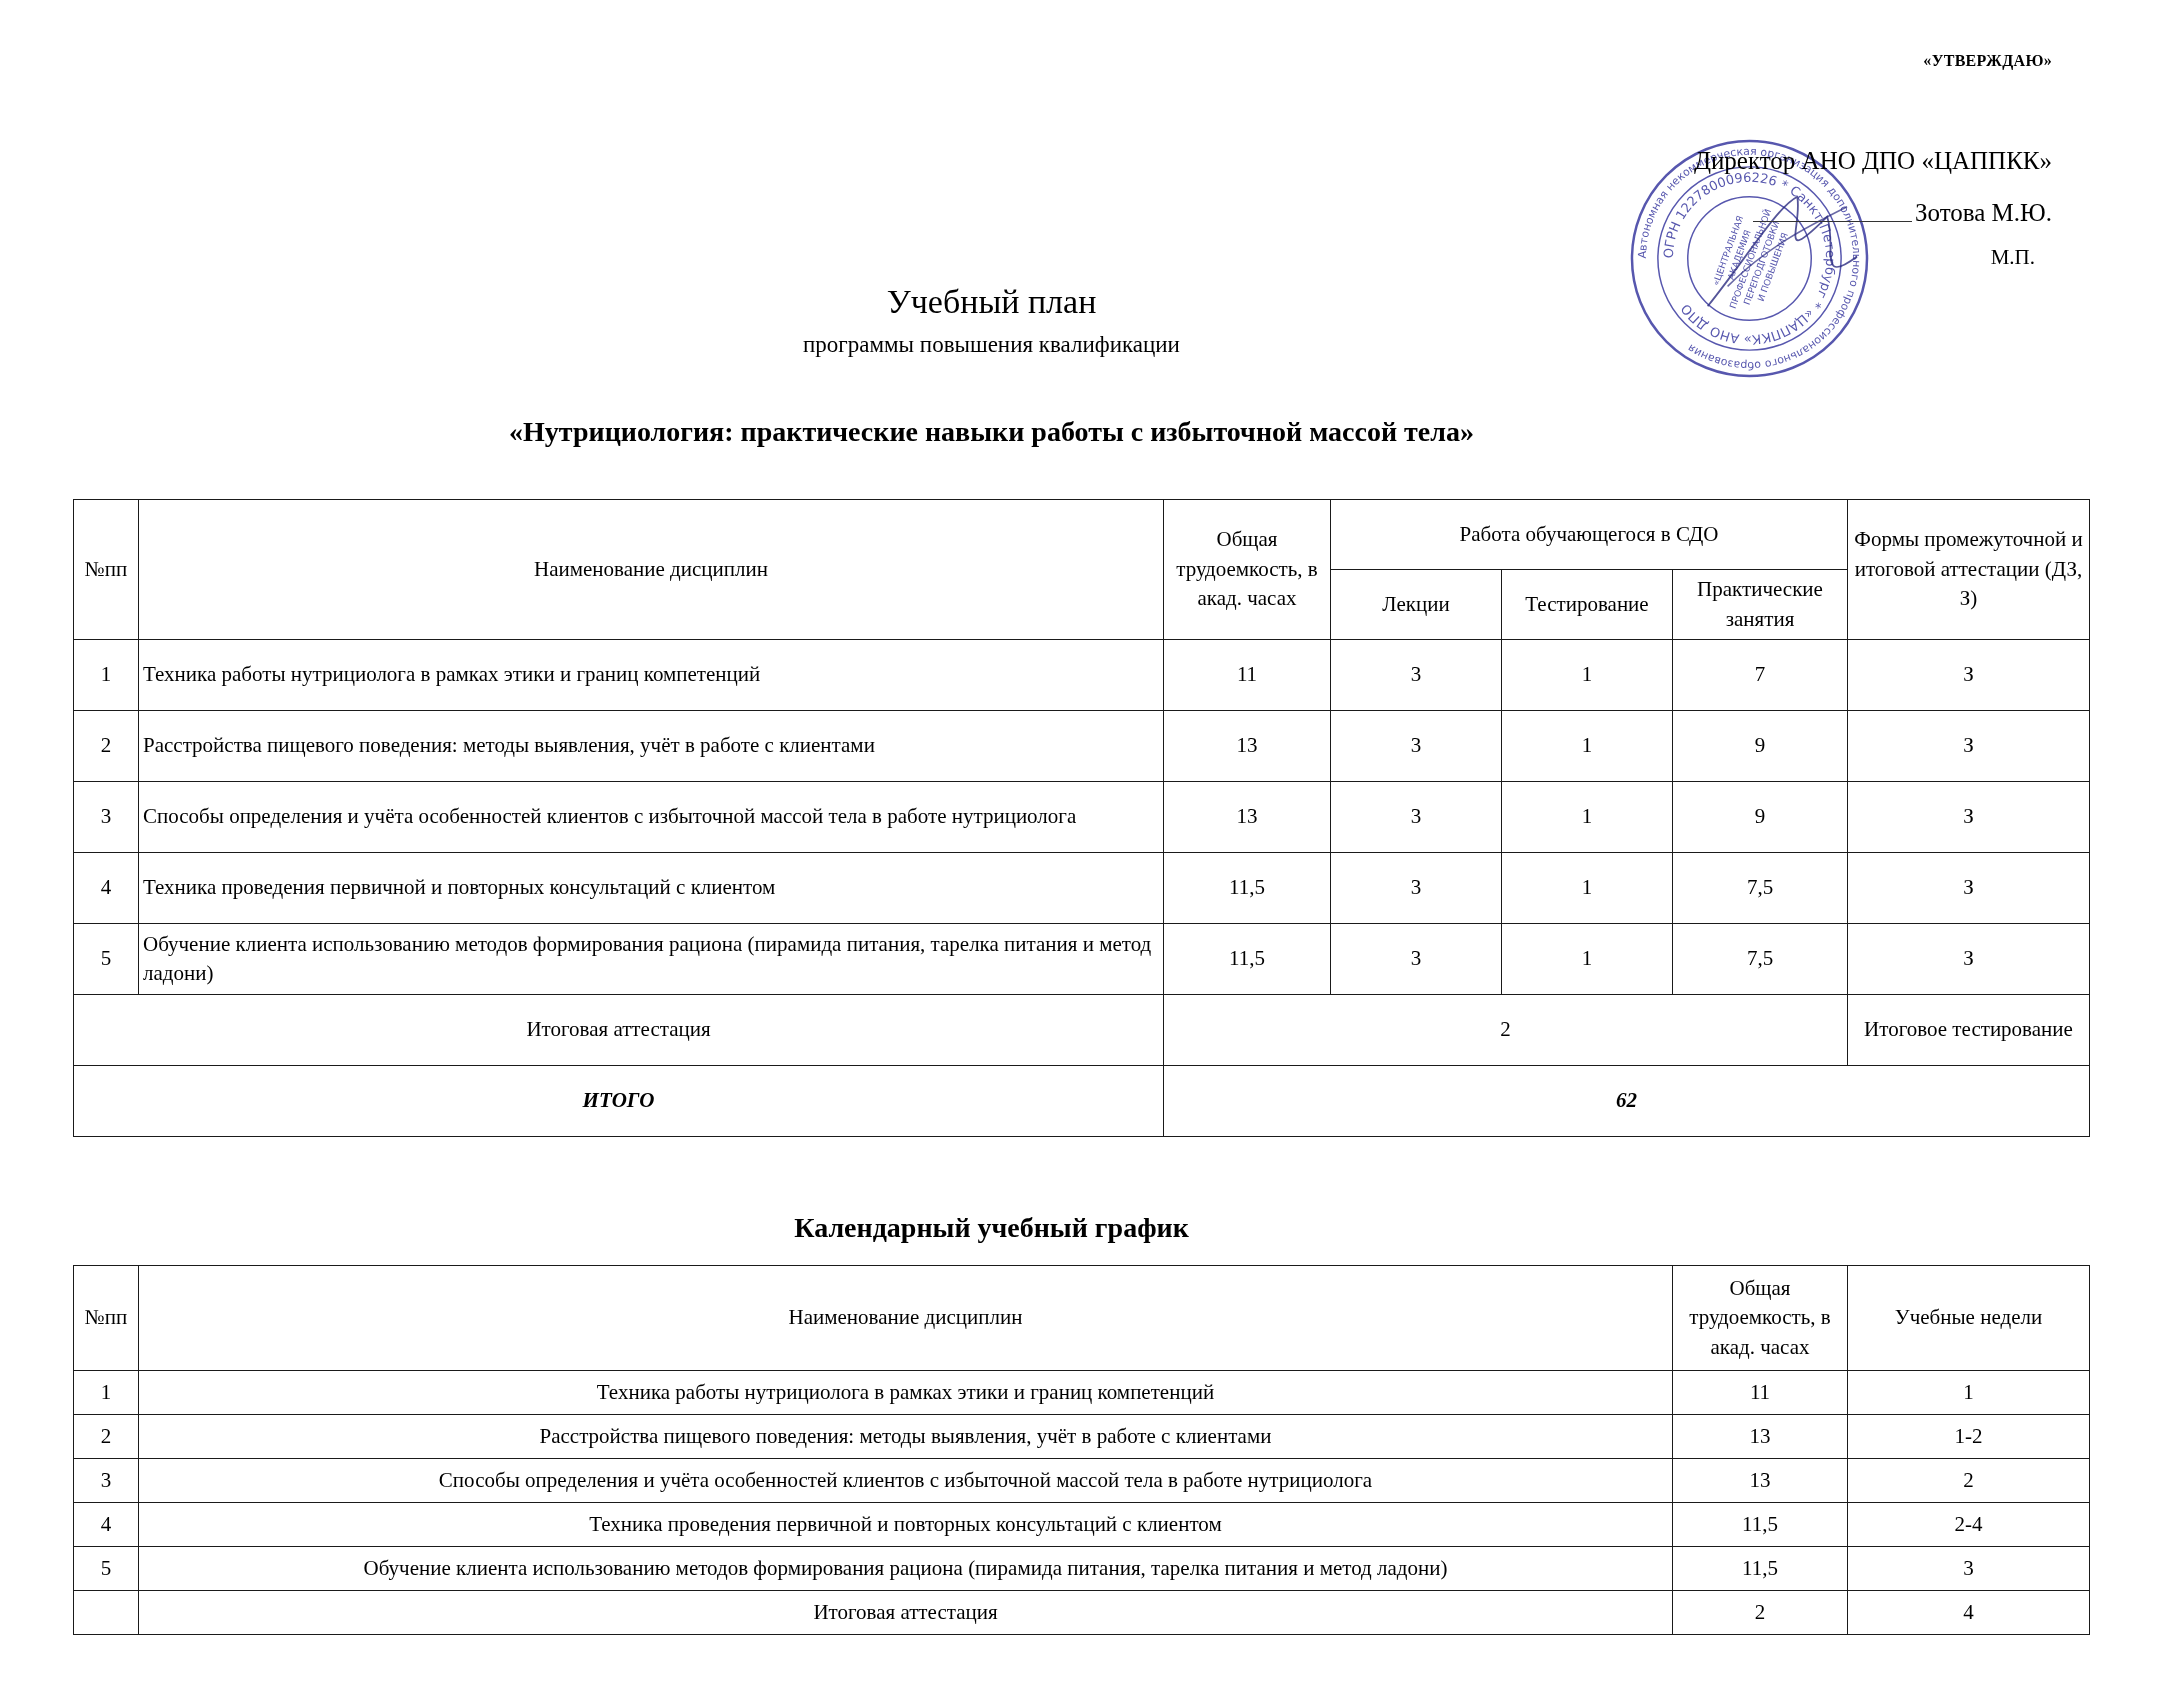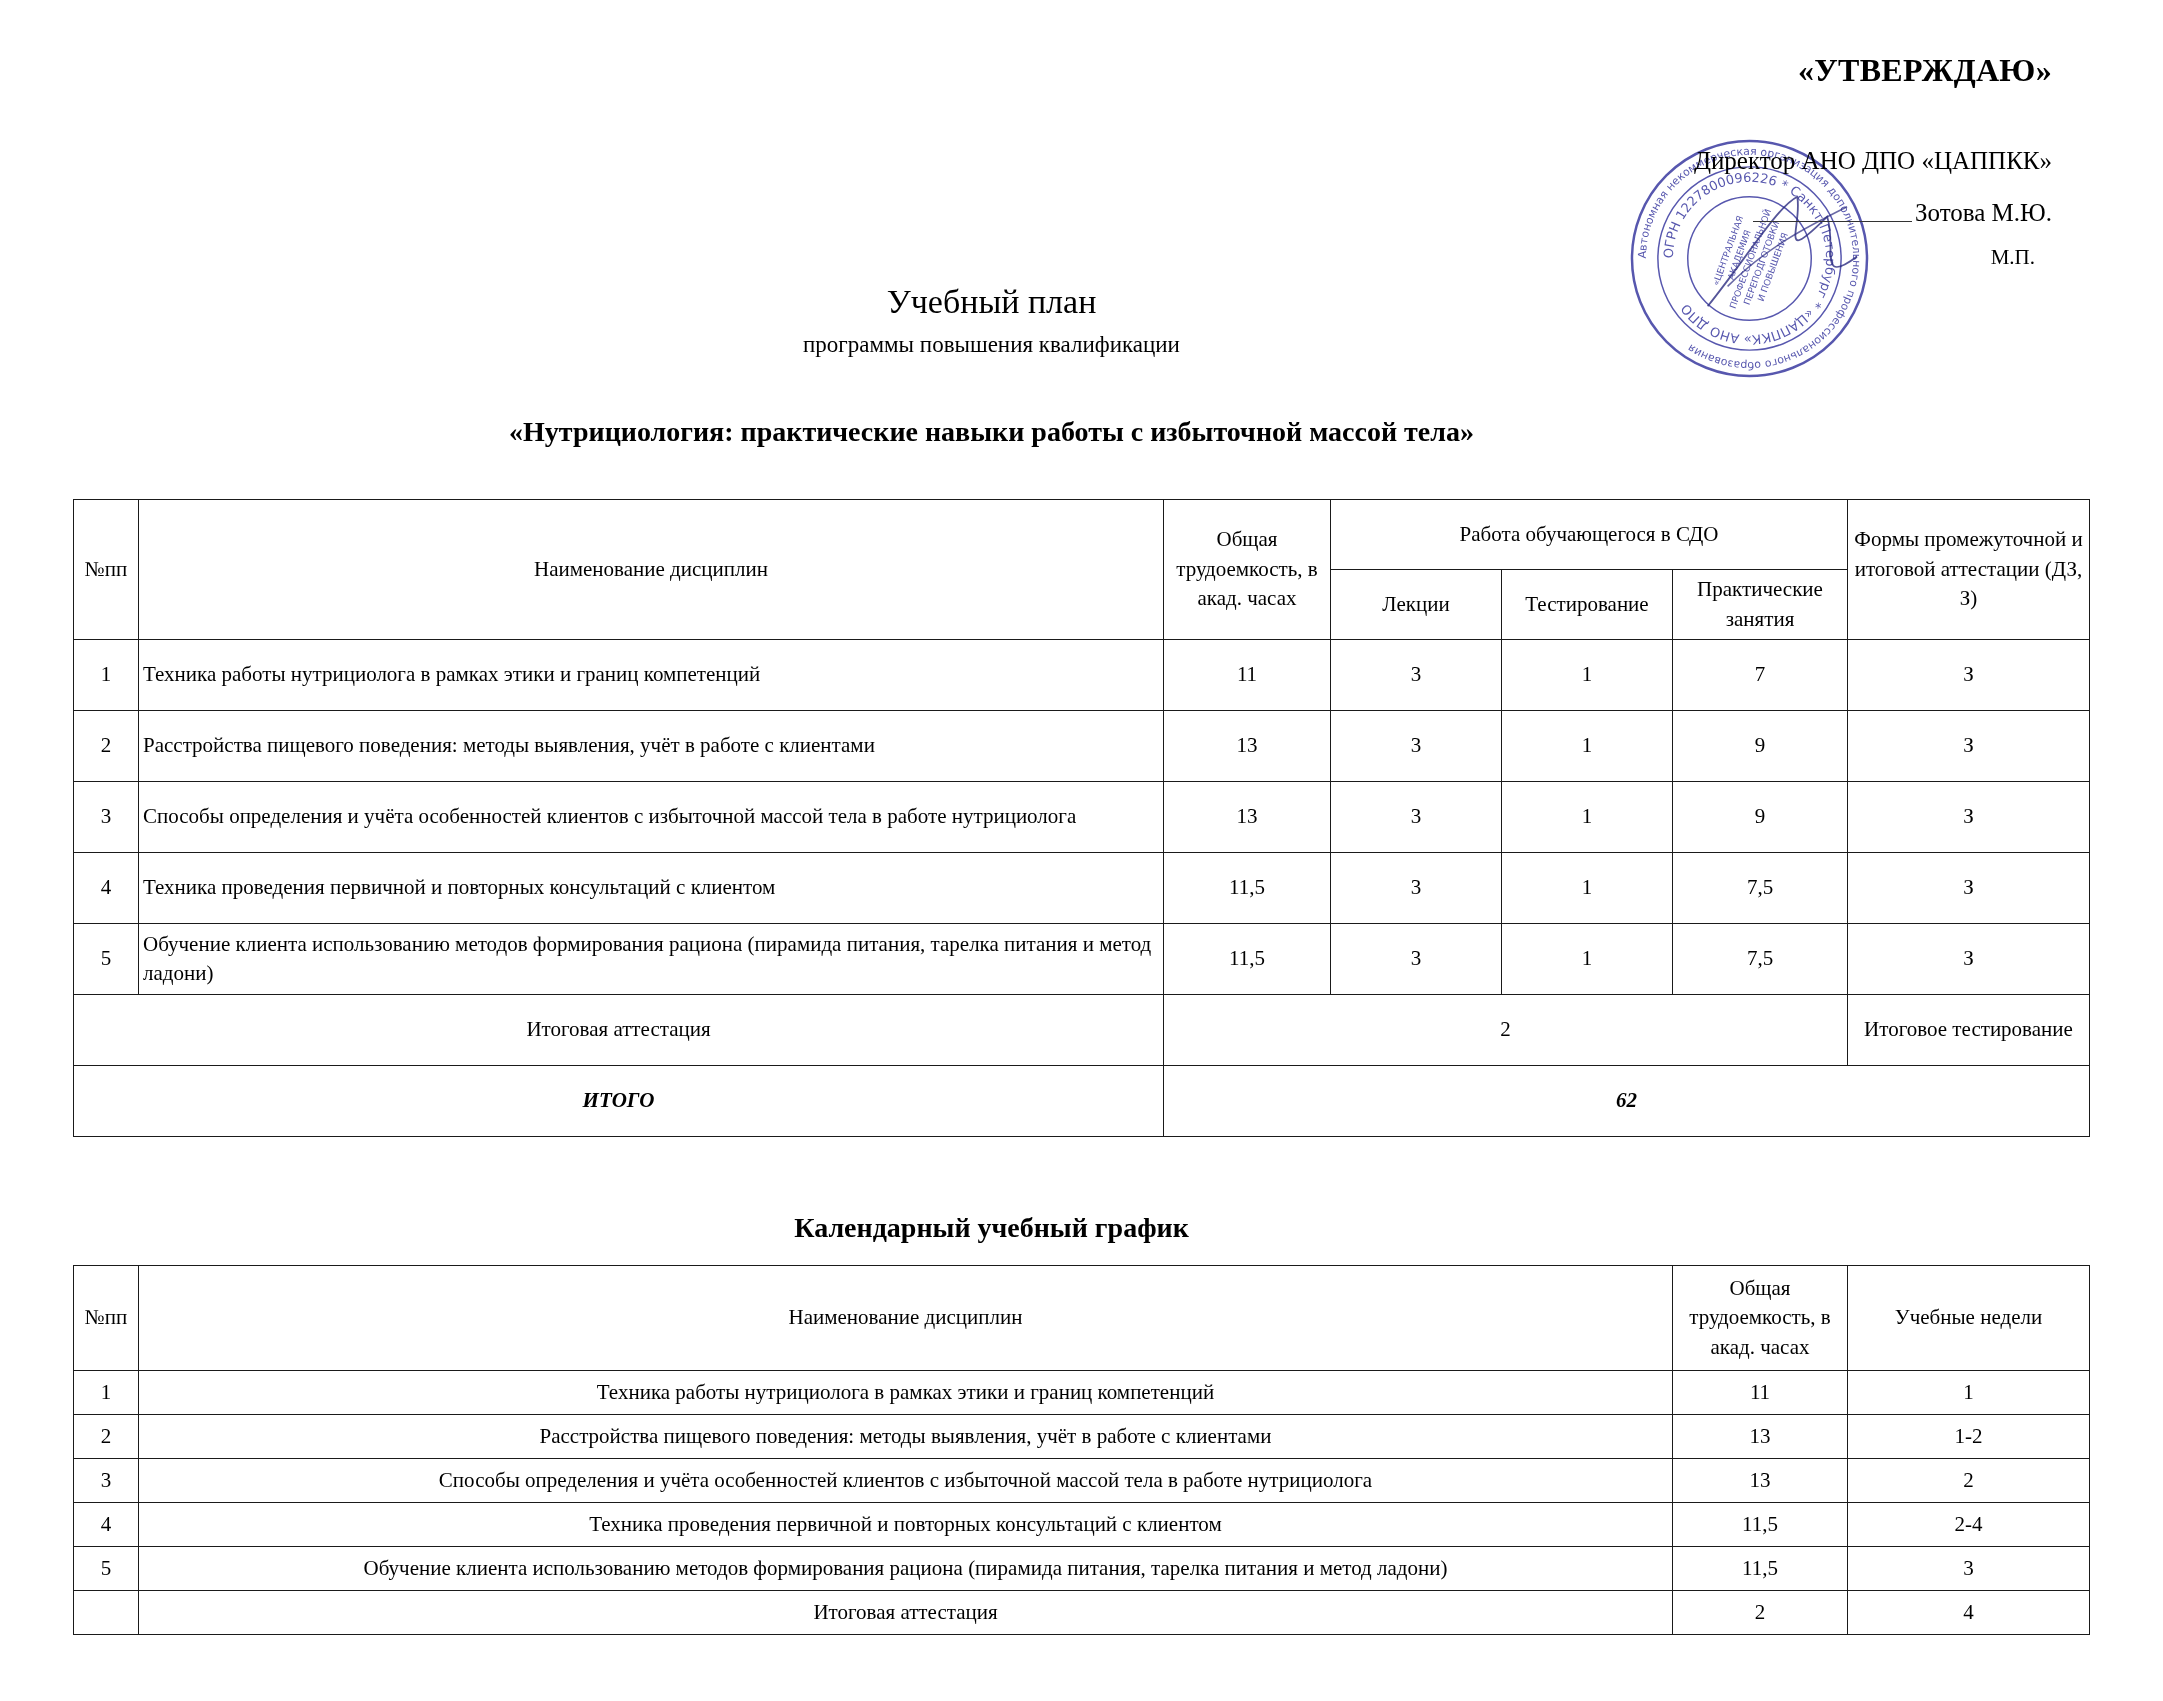--- a/index.html
+++ b/index.html
@@ -1,19 +1,19 @@
 <!DOCTYPE html>
 <html><head>
   <meta charset="utf-8">
   <style>
     * { box-sizing: border-box; margin: 0; padding: 0; }
     html, body { width: 2163px; height: 1701px; background: #ffffff; overflow: hidden; }
     body { position: relative; font-family: "Liberation Serif", "DejaVu Serif", serif; color: #000; }
 
-    .approve { position: absolute; right: 111px; top: 52px; font-size: 32px; font-weight: bold; letter-spacing: 0.3px; }
+    .approve { position: absolute; right: 111px; top: 52px; font-size: 16px; font-weight: bold; letter-spacing: 0.3px; }
     .dir-line { position: absolute; right: 111px; top: 147px; font-size: 25px; }
     .name-line { position: absolute; right: 111px; top: 199px; font-size: 25px; }
     .mp-line { position: absolute; right: 128px; top: 245px; font-size: 21px; }
     .sign-underline { position: absolute; left: 1753px; top: 221px; width: 159px; border-top: 1px solid #333; }
 
     .stamp { position: absolute; left: 1628px; top: 137px; width: 243px; height: 243px; }
 
     .title { position: absolute; left: 0; width: 2163px; text-align: center; }
     .t1 { top: 283px; font-size: 34px; left: -90px; }
     .t2 { top: 332px; font-size: 23px; left: -90px; }

